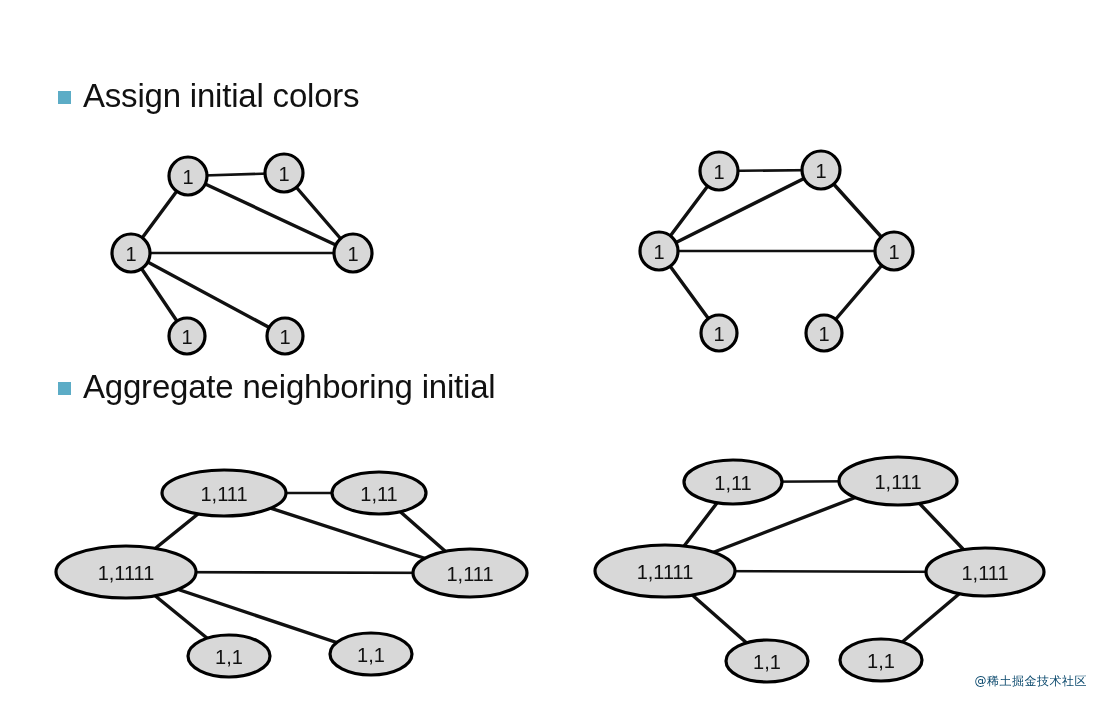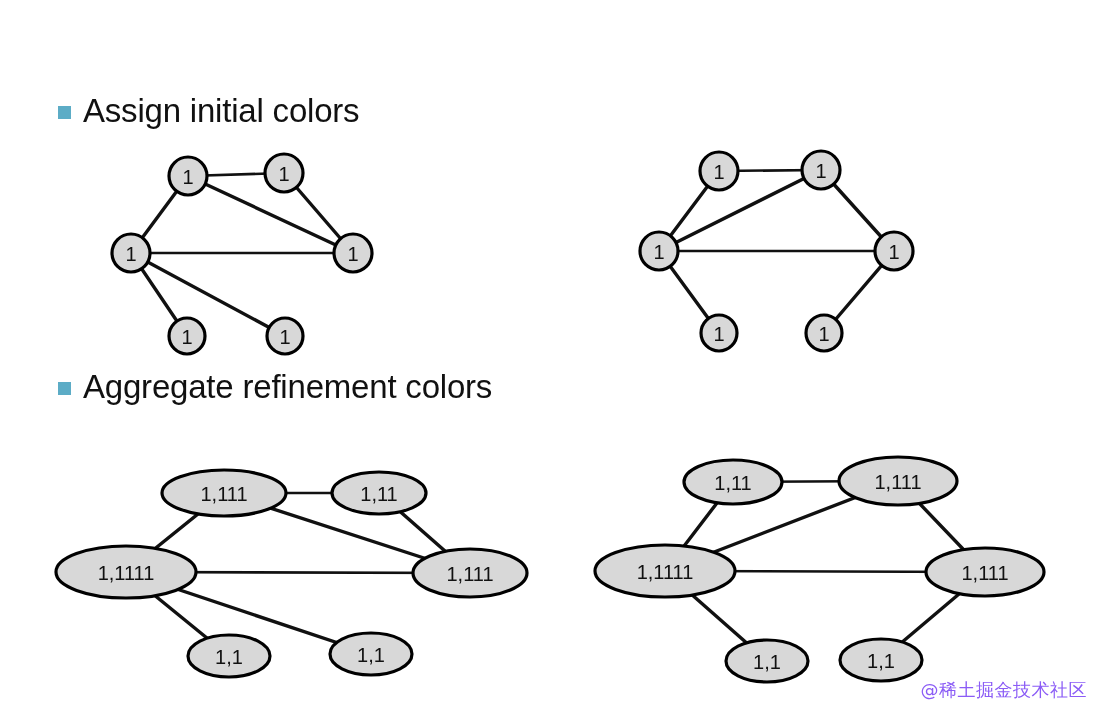--- a/index.html
+++ b/index.html
@@ -29,21 +29,21 @@
     color: #e8687d;
     letter-spacing: -0.6px;
     white-space: nowrap;
   }
   .bullet-row {
     position: absolute;
     display: flex;
     align-items: center;
     gap: 12px;
   }
-  .bullet-row.b1 { left: 58px; top: 92px; }
+  .bullet-row.b1 { left: 58px; top: 77px; }
   .bullet-row.b2 { left: 58px; top: 368px; }
   .bullet-marker {
     width: 13px;
     height: 13px;
     background: #5cacc6;
     flex: 0 0 auto;
     position: relative;
     top: 1px;
   }
   .bullet-text {
@@ -82,42 +82,42 @@
   }
   .graph-svg .node-label.small-num {
     font-size: 20px;
   }
   .graph-svg .node-label.combo {
     font-size: 20px;
   }
   .watermark {
     position: absolute;
     right: 12px;
-    bottom: 12px;
+    bottom: 24px;
     font-family: "DejaVu Sans", sans-serif;
-    font-size: 18px;
-    color: #8b5cf6;
+    font-size: 12px;
+    color: #0c4a6e;
     white-space: nowrap;
     letter-spacing: 0.5px;
   }
 </style>
 </head>
 <body>
 
 <div class="slide">
 
 
   <div class="bullet-row b1">
     <span class="bullet-marker"></span>
     <span class="bullet-text">Assign initial colors</span>
   </div>
 
   <div class="bullet-row b2">
     <span class="bullet-marker"></span>
-    <span class="bullet-text">Aggregate refinement colors</span>
+    <span class="bullet-text">Aggregate neighboring initial</span>
   </div>
 
   <svg class="graph-svg" style="left:90px; top:140px;" width="300" height="225" viewBox="0 0 300 225">
     <g>
       <line class="edge-thin" x1="98" y1="36" x2="194" y2="33"></line>
       <line class="edge" x1="98" y1="36" x2="41" y2="113"></line>
       <line class="edge" x1="98" y1="36" x2="263" y2="113"></line>
       <line class="edge" x1="194" y1="33" x2="263" y2="113"></line>
       <line class="edge-thin" x1="41" y1="113" x2="263" y2="113"></line>
       <line class="edge" x1="41" y1="113" x2="97" y2="196"></line>

